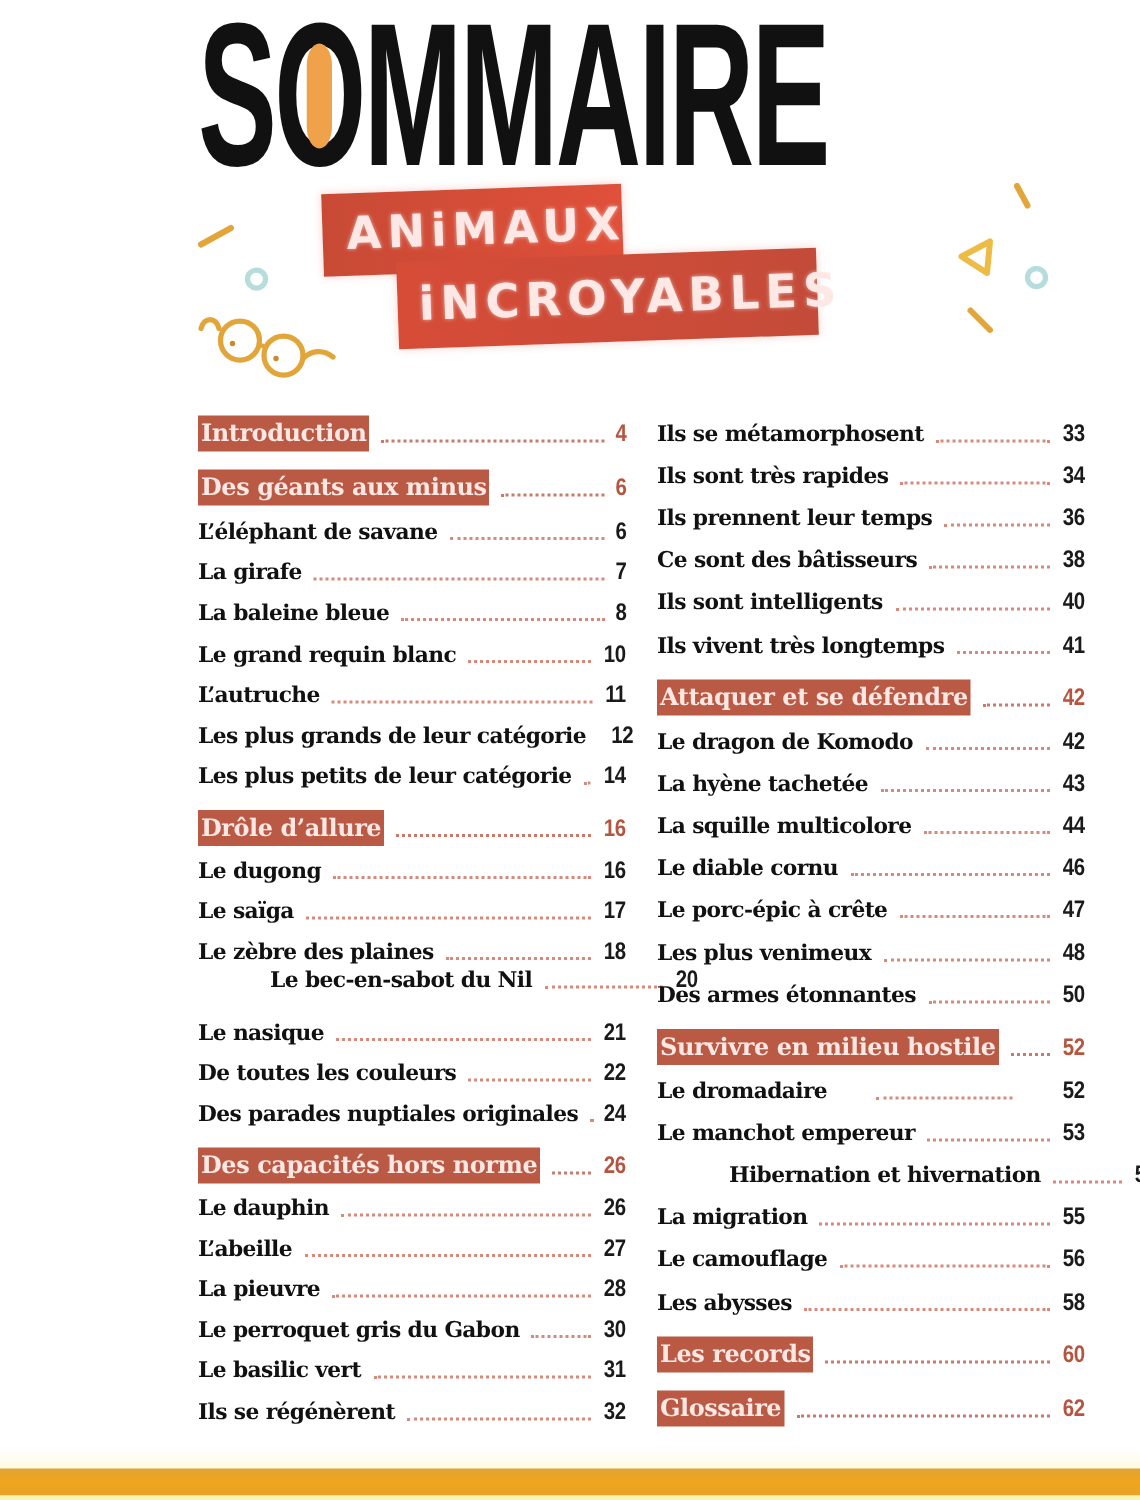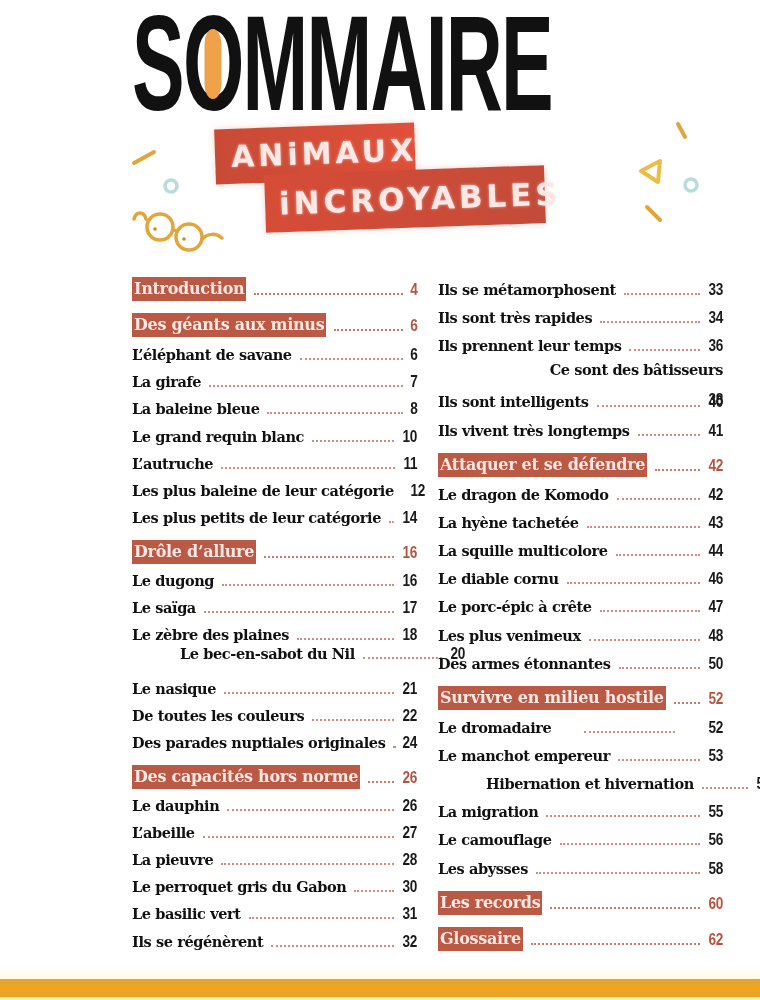--- a/index.html
+++ b/index.html
@@ -228,21 +228,21 @@
     <span class="label">Le grand requin blanc</span>
     <span class="dots"></span>
     <span class="page">10</span>
   </div>
     <div class="toc-row" style="top: 174px;">
     <span class="label">L’autruche</span>
     <span class="dots"></span>
     <span class="page">11</span>
   </div>
     <div class="toc-row" style="top: 201px;">
-    <span class="label">Les plus baleine de leur catégorie</span>
+    <span class="label">Les plus grands de leur catégorie</span>
     <span class="dots"></span>
     <span class="page">12</span>
   </div>
     <div class="toc-row" style="top: 228px;">
     <span class="label">Les plus petits de leur catégorie</span>
     <span class="dots"></span>
     <span class="page">14</span>
   </div>
     <div class="toc-row section" style="top: 263px; justify-content: flex-end;">
     <span class="label">Drôle d’allure</span>
@@ -330,21 +330,21 @@
     <div class="toc-row" style="top: 28px;">
     <span class="label">Ils sont très rapides</span>
     <span class="dots"></span>
     <span class="page">34</span>
   </div>
     <div class="toc-row" style="top: 56px;">
     <span class="label">Ils prennent leur temps</span>
     <span class="dots"></span>
     <span class="page">36</span>
   </div>
-    <div class="toc-row" style="top: 84px; flex-direction: column;">
+    <div class="toc-row" style="top: 84px;">
     <span class="label">Ce sont des bâtisseurs</span>
     <span class="dots"></span>
     <span class="page">38</span>
   </div>
     <div class="toc-row" style="top: 112px;">
     <span class="label">Ils sont intelligents</span>
     <span class="dots"></span>
     <span class="page">40</span>
   </div>
     <div class="toc-row" style="top: 141px;">

